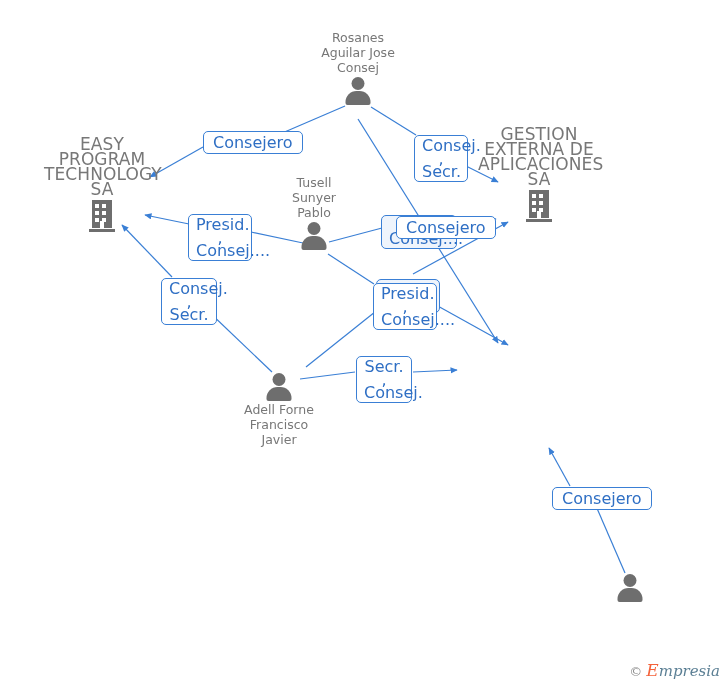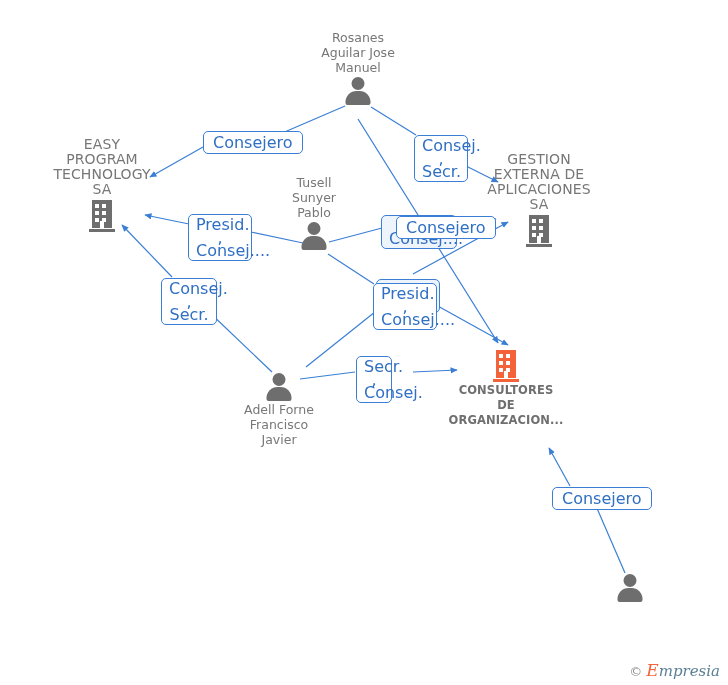--- a/index.html
+++ b/index.html
@@ -19,21 +19,21 @@
   .node{position:absolute;text-align:center;}
   .node .glyph{display:block;margin:0 auto;}
   .node .caption{
     display:block;
     color:#777777;
     line-height:15px;
     white-space:pre-line;
     margin-top:1px;
   }
   .node.person .caption{font-size:12.5px;}
-  .node.company .caption{font-size:14px;letter-spacing:.1px;}
+  .node.company .caption{font-size:17px;letter-spacing:.1px;}
   .node.company.focal .caption{font-size:11.5px;font-weight:bold;color:#6f6f6f;}
   .node.person .caption.above{margin-top:0;margin-bottom:2px;}
 
   
   .person-ico{width:26px;height:28px;position:relative;}
   .person-ico .head{
     position:absolute;left:50%;top:0;transform:translateX(-50%);
     width:13px;height:13px;border-radius:50%;background:#6e6e6e;
   }
   .person-ico .body{
@@ -129,21 +129,21 @@
       <path d="M413,274 L508,222" marker-end="url(#arrow)"></path>
 
       <path d="M625,573 L596,506"></path>
       <path d="M570,486 L549,448" marker-end="url(#arrow)"></path>
     </g>
   </svg>
 
   <div class="node person" style="left:306px;top:30px;width:104px;">
     <span class="caption above">Rosanes
 Aguilar Jose
-Manuel</span>
+Consej</span>
     <span class="glyph person-ico">
       <span class="head"></span>
         <span class="body"></span>
     </span>
   </div>
 
   <div class="node person" style="left:233px;top:373px;width:92px;">
     <span class="glyph person-ico">
       <span class="head"></span>
         <span class="body"></span>
@@ -180,74 +180,58 @@
         <span class="win" style="left:13px;top:4px;"></span>
       <span class="win" style="left:6px;top:11px;"></span>
         <span class="win" style="left:13px;top:11px;"></span>
       <span class="win" style="left:6px;top:18px;"></span>
         <span class="win" style="left:13px;top:18px;"></span>
       <span class="door" style="left:11px;"></span>
       <span class="base"></span>
     </span>
   </div>
 
-  <div class="node company" style="left:478px;top:151px;width:122px;">
+  <div class="node company" style="left:478px;top:126px;width:122px;">
     <span class="caption">GESTION
 EXTERNA DE
 APLICACIONES SA</span>
     <span class="glyph bld" style="margin-top:3px;">
       <span class="tower"></span>
       <span class="win" style="left:6px;top:4px;"></span>
         <span class="win" style="left:13px;top:4px;"></span>
       <span class="win" style="left:6px;top:11px;"></span>
         <span class="win" style="left:13px;top:11px;"></span>
       <span class="win" style="left:6px;top:18px;"></span>
         <span class="win" style="left:13px;top:18px;"></span>
       <span class="door" style="left:11px;"></span>
       <span class="base"></span>
     </span>
   </div>
 
-  <div class="node company focal" style="left:446px;top:350px;width:120px;">
-    <span class="glyph bld orange">
-      <span class="tower"></span>
-      <span class="win" style="left:6px;top:4px;"></span>
-        <span class="win" style="left:13px;top:4px;"></span>
-      <span class="win" style="left:6px;top:11px;"></span>
-        <span class="win" style="left:13px;top:11px;"></span>
-      <span class="win" style="left:6px;top:18px;"></span>
-        <span class="win" style="left:13px;top:18px;"></span>
-      <span class="door" style="left:11px;"></span>
-      <span class="base"></span>
-    </span>
-    <span class="caption">CONSULTORES
-DE
-ORGANIZACION...</span>
-  </div>
 
   <div class="lbl one" style="left:203px;top:131px;">Consejero</div>
 
   <div class="lbl" style="left:414px;top:135px;width:54px;">Consej. ,
 Secr.</div>
 
   <div class="lbl" style="left:188px;top:214px;width:64px;">Presid. ,
 Consej....</div>
 
   <div class="lbl stacked-back" style="left:381px;top:215px;width:76px;">C...
 Consej....</div>
   <div class="lbl one" style="left:396px;top:216px;">Consejero</div>
 
   <div class="lbl" style="left:161px;top:278px;width:56px;">Consej. ,
 Secr.</div>
 
   <div class="lbl stacked-back" style="left:376px;top:279px;width:64px;height:34px;"></div>
   <div class="lbl" style="left:373px;top:283px;width:64px;">Presid. ,
 Consej....</div>
 
-  <div class="lbl" style="left:356px;top:356px;width:36px;">Secr. ,
+  <div class="lbl" style="left:356px;top:356px;width:56px;">Secr. ,
 Consej.</div>
 
   <div class="lbl one" style="left:552px;top:487px;">Consejero</div>
 
   <div class="watermark">
     <span class="wm-c">©</span>
     <span><span class="wm-e">E</span><span class="wm-rest">mpresia</span></span>
   </div>
 
 </div>

